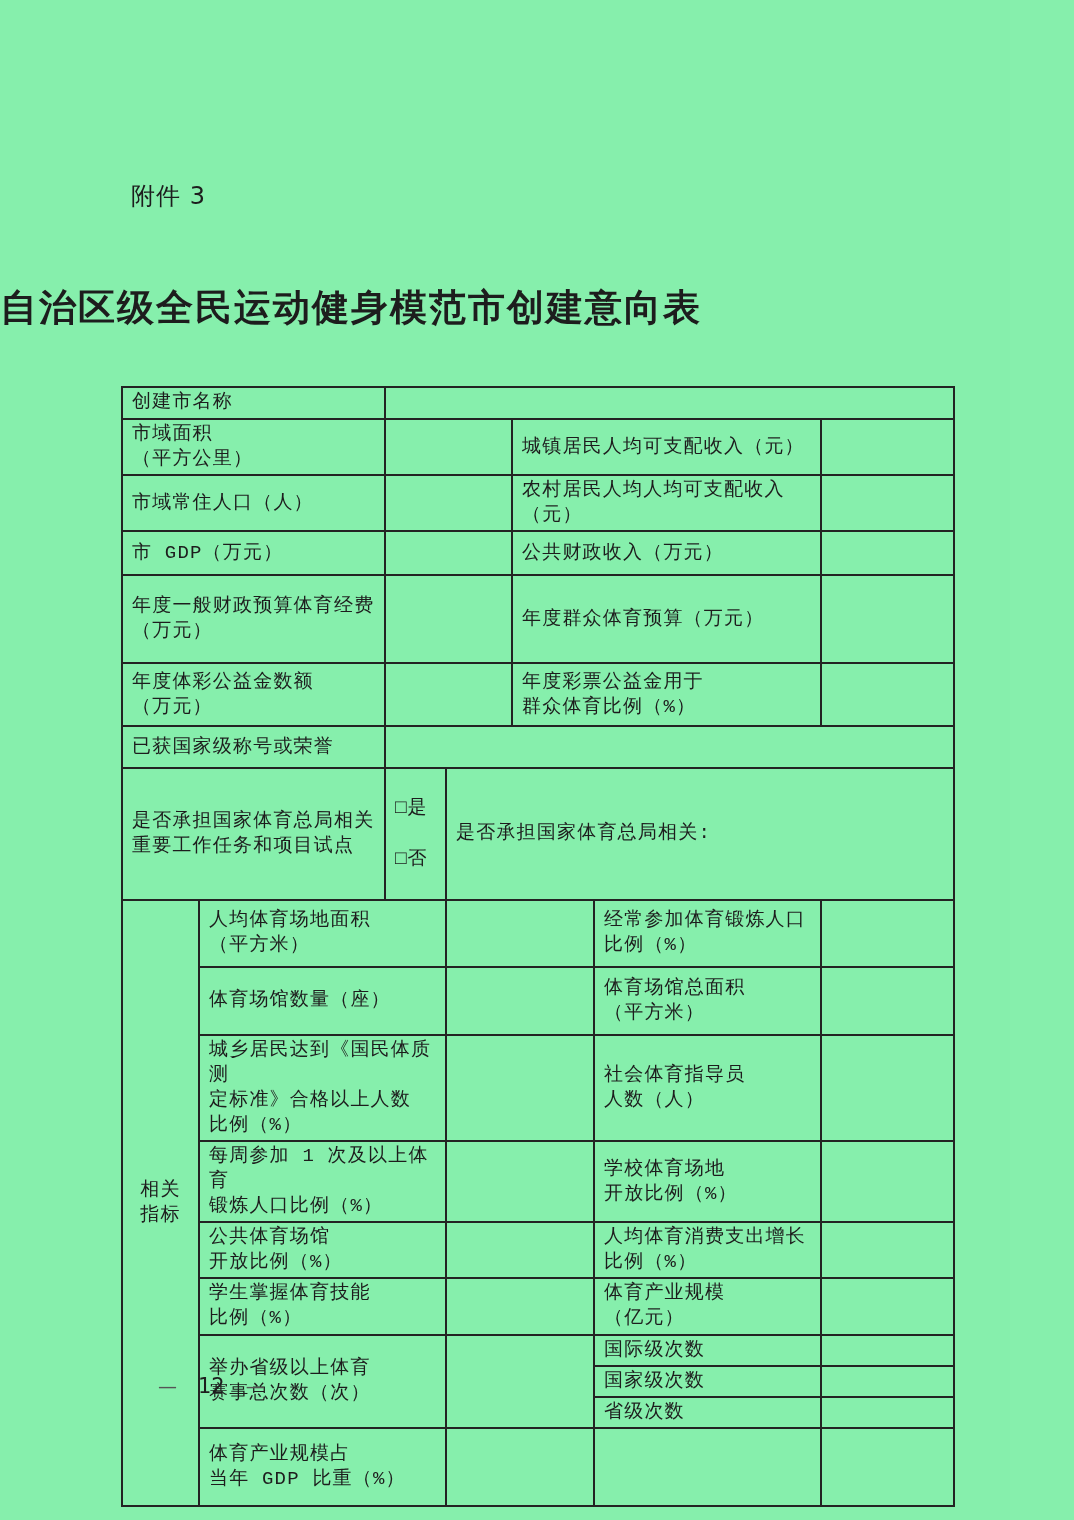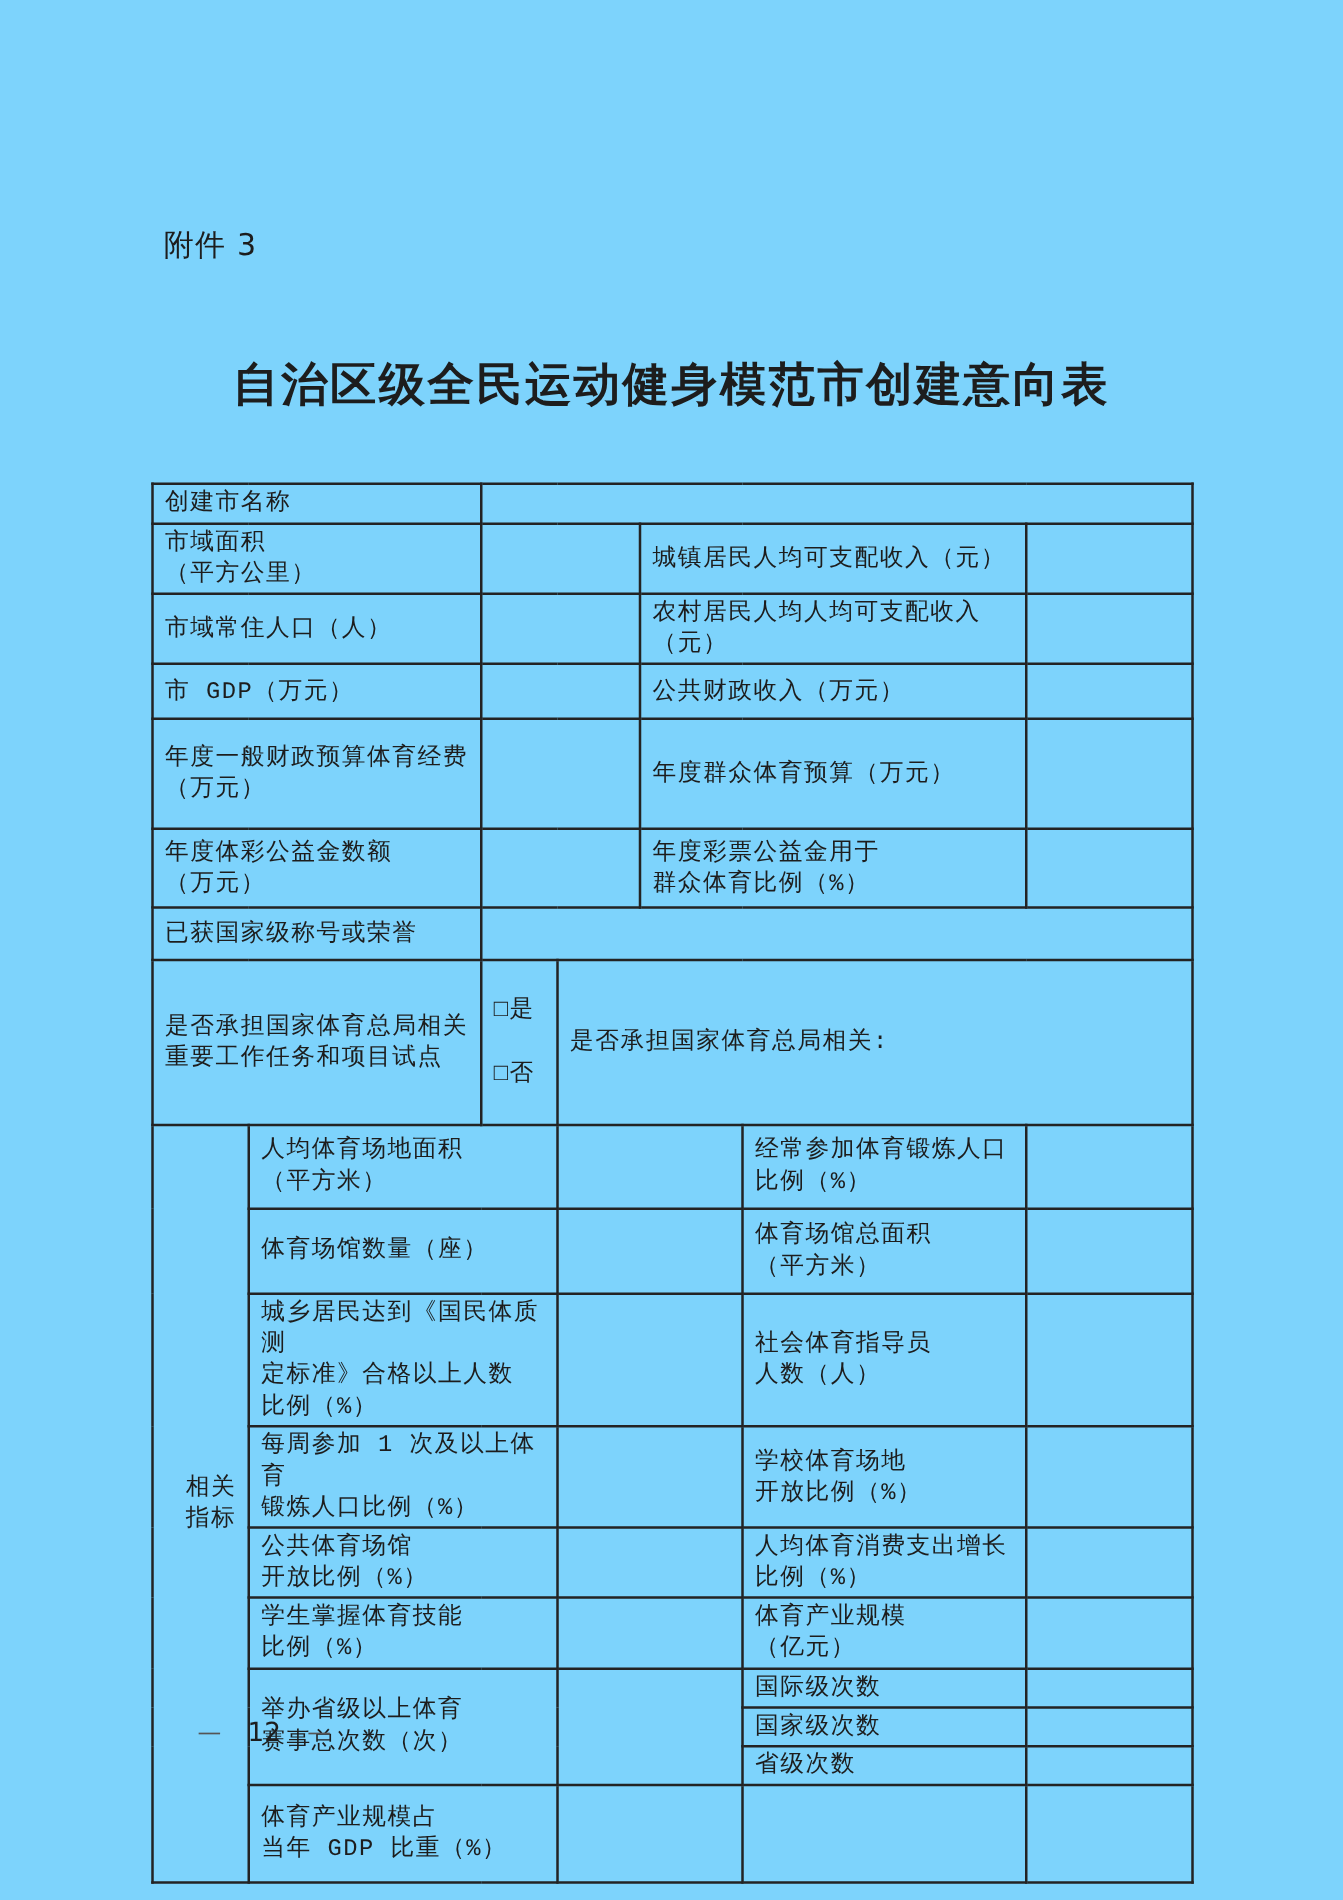--- a/index.html
+++ b/index.html
@@ -1,39 +1,39 @@
 <!DOCTYPE html>
 <html><head>
 <meta charset="utf-8">
 <style>
   * { box-sizing: border-box; }
   html, body { margin: 0; padding: 0; background: #ffffff; }
   .page {
     position: relative;
     width: 1074px;
     height: 1520px;
-    background: #7dd3fc;
+    background: #86efac;
     font-family: "Liberation Serif", "DejaVu Serif", serif;
     color: #1d1d1d;
     overflow: hidden;
   }
   .attachment {
     position: absolute;
     left: 131px;
     top: 180px;
     font-size: 24px;
     font-family: "DejaVu Sans", "Liberation Sans", sans-serif;
     letter-spacing: 1px;
   }
   .doc-title {
     position: absolute;
     left: 0;
     top: 283px;
     width: 100%;
-    text-align: center;
+    text-align: left;
     font-size: 37px;
     font-weight: bold;
     letter-spacing: 2px;
   }
   .doc-note {
     position: absolute;
     left: 0;
     top: 352px;
     width: 100%;
     text-align: center;
@@ -52,21 +52,21 @@
   table.form td {
     border: 2px solid #232323;
     padding: 2px 9px;
     font-size: 19px;
     line-height: 1.32;
     letter-spacing: 1.2px;
     vertical-align: middle;
     white-space: pre-line;
     overflow: hidden;
   }
-  td.center { text-align: right; padding: 2px 2px; }
+  td.center { text-align: center; padding: 2px 2px; }
   td.top { vertical-align: top; padding-top: 7px; padding-left: 14px; }
   td.chk { padding: 2px 2px 2px 7px; letter-spacing: 0.5px; }
   .footer {
     position: absolute;
     left: 158px;
     top: 1374px;
     display: flex;
     align-items: center;
     gap: 21px;
     font-size: 21px;

